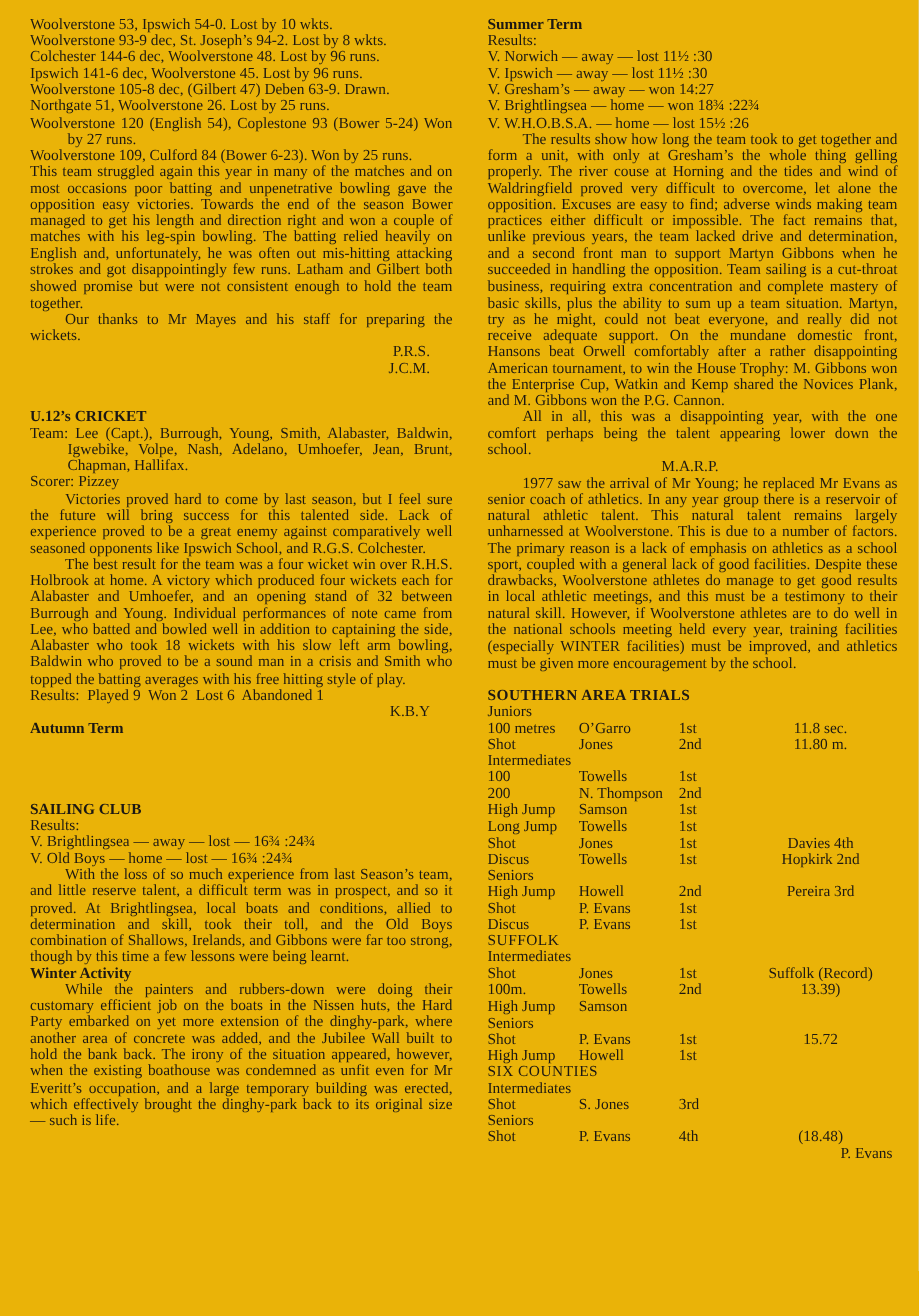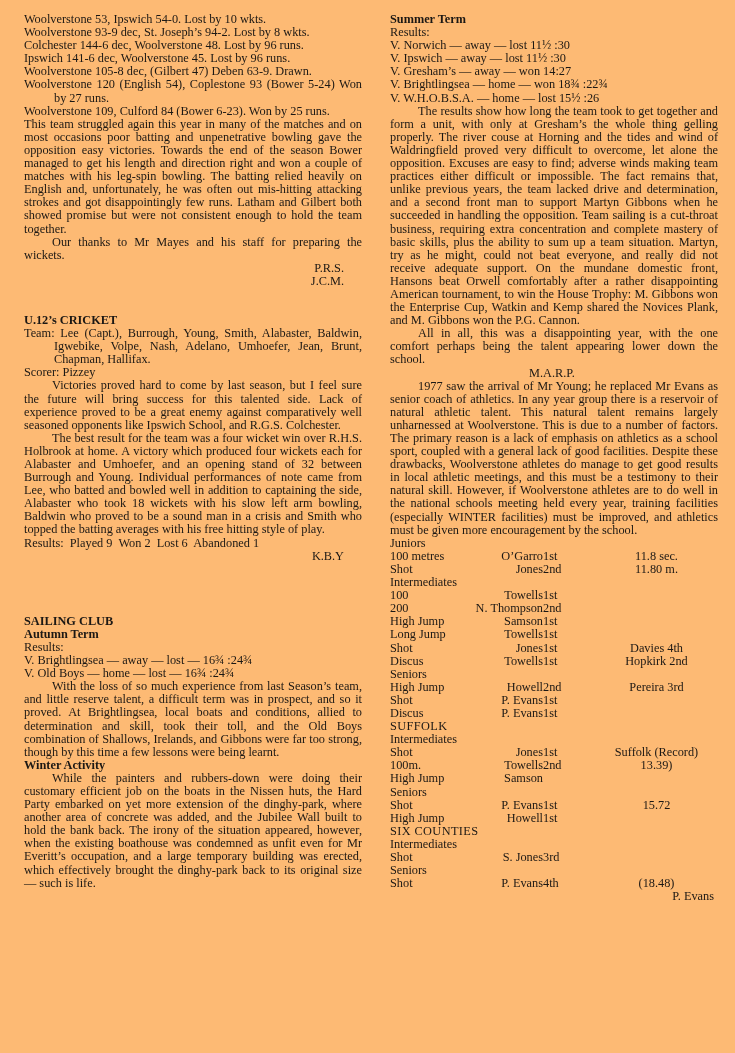--- a/index.html
+++ b/index.html
@@ -1,18 +1,18 @@
 <!DOCTYPE html>
 <html><head>
 <meta charset="utf-8">
 <style>
   html,body { margin:0; padding:0; background:#d9d9d6; }
   .page {
     position:relative; width:735px; height:1053px;
-    background:#fdba74; color:#1c1814; overflow:hidden;
+    background:#eab308; color:#1c1814; overflow:hidden;
     font-family:"Liberation Serif", serif;
     font-size:12.3px; line-height:13.1px;
   }
   .col { position:absolute; top:13px; }
   .col-left  { left:24px;  width:338px; }
   .col-right { left:390px; width:328px; }
   p { margin:0; }
   .just   { text-align:justify; }
   .indent { text-indent:28px; }
   .hang   { padding-left:30px; text-indent:-30px; }
@@ -22,59 +22,60 @@
   .sig-r  { text-align:center; padding-right:4px; }
   .mt-u12      { margin-top:26px; }
   .mt-sailing  { margin-top:52px; }
   .mt-athl     { margin-top:22px; }
   .mt-trials   { margin-top:13px; }
   .pre { white-space:pre-wrap; }
   
   .atable { width:100%; }
   .arow { display:flex; line-height:13.1px; }
   .c-event { width:73px;  flex:none; }
-  .c-name  { width:80px;  flex:none;text-align:right; }
+  .c-name  { width:80px;  flex:none; }
   .c-place { width:52px;  flex:none; }
   .c-note  { flex:1; text-align:center; }
   .arow-section { font-weight:normal; letter-spacing:0.4px; }
   .arow-sign { text-align:right; padding-right:4px; display:block; }
 </style>
 </head>
 <body>
 
 <div class="page">
 
   <div class="col col-left">
 
     <div>
         <div class="hang just">Woolverstone 53, Ipswich 54-0. Lost by 10 wkts.</div>
         <div class="hang just">Woolverstone 93-9 dec, St. Joseph’s 94-2. Lost by 8 wkts.</div>
         <div class="hang just">Colchester 144-6 dec, Woolverstone 48. Lost by 96 runs.</div>
         <div class="hang just">Ipswich 141-6 dec, Woolverstone 45. Lost by 96 runs.</div>
         <div class="hang just">Woolverstone 105-8 dec, (Gilbert 47) Deben 63-9. Drawn.</div>
+        <div class="hang just">Northgate 51, Woolverstone 26. Lost by 25 runs.</div>
         <div class="hang just">Woolverstone 120 (English 54), Coplestone 93 (Bower 5-24) Won by 27 runs.</div>
         <div class="hang just">Woolverstone 109, Culford 84 (Bower 6-23). Won by 25 runs.</div>
       </div>
 
     <p class="just">This team struggled again this year in many of the matches and on most occasions poor batting and unpenetrative bowling gave the opposition easy victories. Towards the end of the season Bower managed to get his length and direction right and won a couple of matches with his leg-spin bowling. The batting relied heavily on English and, unfortunately, he was often out mis-hitting attacking strokes and got disappointingly few runs. Latham and Gilbert both showed promise but were not consistent enough to hold the team together.</p>
     <p class="just indent">Our thanks to Mr Mayes and his staff for preparing the wickets.</p>
 
     <div class="sig">P.R.S.</div>
     <div class="sig">J.C.M.</div>
 
     <p class="b mt-u12">U.12’s CRICKET</p>
     <p class="hang just">Team: Lee (Capt.), Burrough, Young, Smith, Alabaster, Baldwin, Igwebike, Volpe, Nash, Adelano, Umhoefer, Jean, Brunt, Chapman, Hallifax.</p>
     <p>Scorer: Pizzey</p>
     <p class="just indent">Victories proved hard to come by last season, but I feel sure the future will bring success for this talented side. Lack of experience proved to be a great enemy against comparatively well seasoned opponents like Ipswich School, and R.G.S. Colchester.</p>
     <p class="just indent">The best result for the team was a four wicket win over R.H.S. Holbrook at home. A victory which produced four wickets each for Alabaster and Umhoefer, and an opening stand of 32 between Burrough and Young. Individual performances of note came from Lee, who batted and bowled well in addition to captaining the side, Alabaster who took 18 wickets with his slow left arm bowling, Baldwin who proved to be a sound man in a crisis and Smith who topped the batting averages with his free hitting style of play.</p>
     <p class="pre">Results:  Played 9  Won 2  Lost 6  Abandoned 1</p>
     <div class="sig">K.B.Y</div>
 
+    <p class="b">Autumn Term</p>
     <p class="b mt-sailing">SAILING CLUB</p>
-    <p class="b">Autumn Term</p>
     <p>Results:</p>
     <div>
         <div class="">V. Brightlingsea — away — lost — 16¾ :24¾</div>
         <div class="">V. Old Boys — home — lost — 16¾ :24¾</div>
       </div>
     <p class="just indent">With the loss of so much experience from last Season’s team, and little reserve talent, a difficult term was in prospect, and so it proved. At Brightlingsea, local boats and conditions, allied to determination and skill, took their toll, and the Old Boys combination of Shallows, Irelands, and Gibbons were far too strong, though by this time a few lessons were being learnt.</p>
     <p class="b">Winter Activity</p>
     <p class="just indent">While the painters and rubbers-down were doing their customary efficient job on the boats in the Nissen huts, the Hard Party embarked on yet more extension of the dinghy-park, where another area of concrete was added, and the Jubilee Wall built to hold the bank back. The irony of the situation appeared, however, when the existing boathouse was condemned as unfit even for Mr Everitt’s occupation, and a large temporary building was erected, which effectively brought the dinghy-park back to its original size — such is life.</p>
   </div>
 
@@ -88,20 +89,21 @@
         <div class="">V. Gresham’s — away — won 14:27</div>
         <div class="">V. Brightlingsea — home — won 18¾ :22¾</div>
         <div class="">V. W.H.O.B.S.A. — home — lost 15½ :26</div>
       </div>
     <p class="just indent">The results show how long the team took to get together and form a unit, with only at Gresham’s the whole thing gelling properly. The river couse at Horning and the tides and wind of Waldringfield proved very difficult to overcome, let alone the opposition. Excuses are easy to find; adverse winds making team practices either difficult or impossible. The fact remains that, unlike previous years, the team lacked drive and determination, and a second front man to support Martyn Gibbons when he succeeded in handling the opposition. Team sailing is a cut-throat business, requiring extra concentration and complete mastery of basic skills, plus the ability to sum up a team situation. Martyn, try as he might, could not beat everyone, and really did not receive adequate support. On the mundane domestic front, Hansons beat Orwell comfortably after a rather disappointing American tournament, to win the House Trophy: M. Gibbons won the Enterprise Cup, Watkin and Kemp shared the Novices Plank, and M. Gibbons won the P.G. Cannon.</p>
     <p class="just indent">All in all, this was a disappointing year, with the one comfort perhaps being the talent appearing lower down the school.</p>
     <div class="sig-r">M.A.R.P.</div>
 
     <p class="just indent">1977 saw the arrival of Mr Young; he replaced Mr Evans as senior coach of athletics. In any year group there is a reservoir of natural athletic talent. This natural talent remains largely unharnessed at Woolverstone. This is due to a number of factors. The primary reason is a lack of emphasis on athletics as a school sport, coupled with a general lack of good facilities. Despite these drawbacks, Woolverstone athletes do manage to get good results in local athletic meetings, and this must be a testimony to their natural skill. However, if Woolverstone athletes are to do well in the national schools meeting held every year, training facilities (especially WINTER facilities) must be improved, and athletics must be given more encouragement by the school.</p>
 
+    <p class="caps-h mt-trials">SOUTHERN AREA TRIALS</p>
     <div class="atable">
         <div class="arow-group">Juniors</div>
         <div class="arow">
           <span class="c-event">100 metres</span>
           <span class="c-name">O’Garro</span>
           <span class="c-place">1st</span>
           <span class="c-note">11.8 sec.</span>
         </div>
         <div class="arow">
           <span class="c-event">Shot</span>

